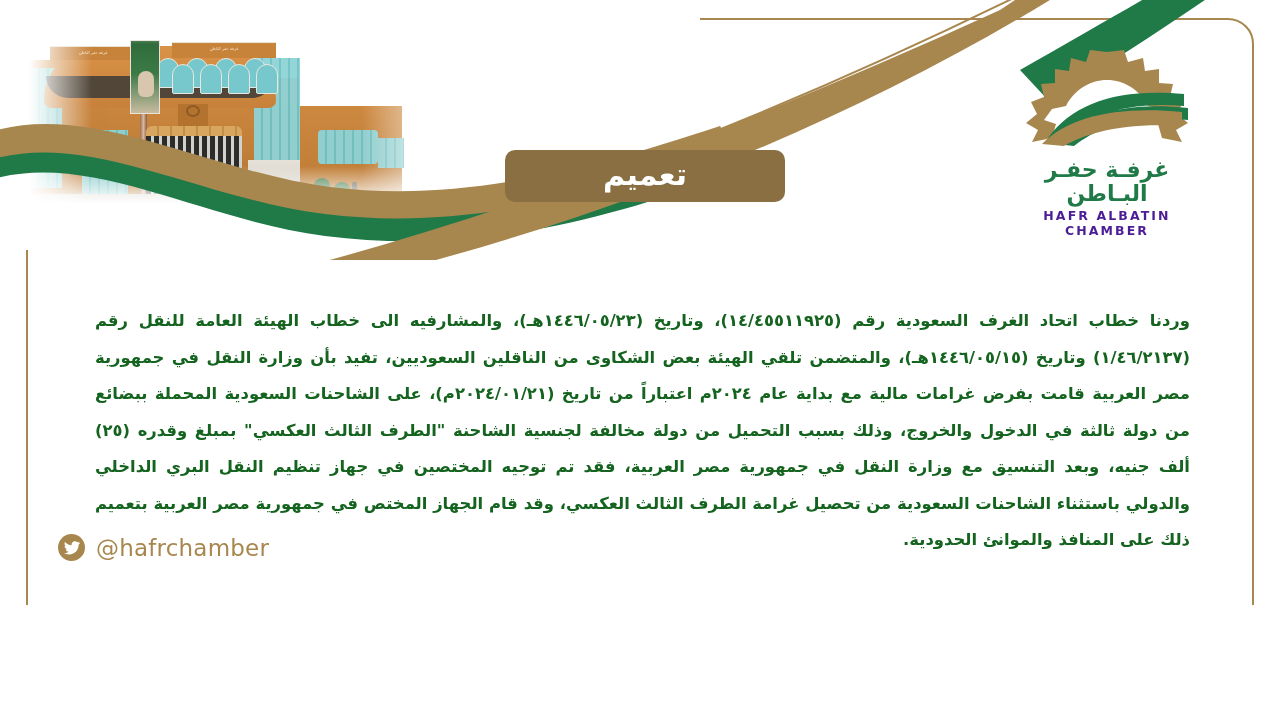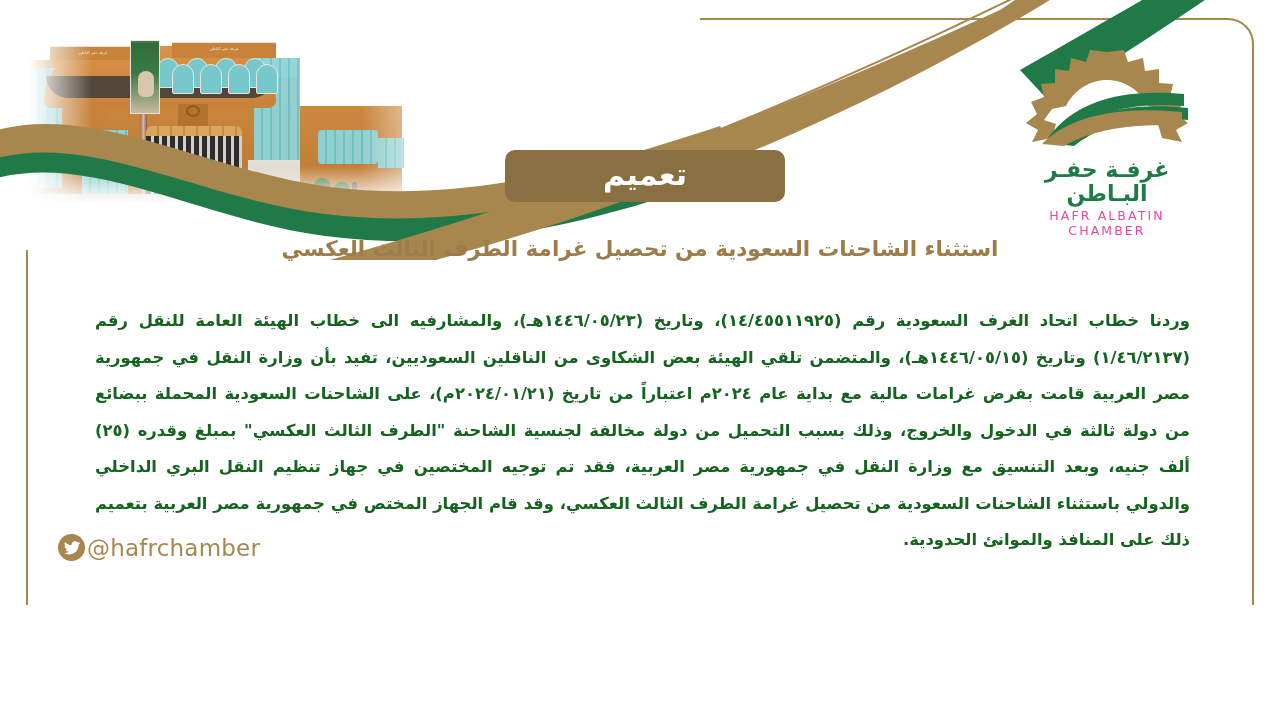--- a/index.html
+++ b/index.html
@@ -253,23 +253,23 @@
   .logo-mark { width: 190px; height: 100px; display:block; }
   .logo-ar {
     color: #1f7a48;
     font-size: 22px;
     font-weight: 700;
     letter-spacing: 1px;
     line-height: 1.1;
     margin-top: 12px;
   }
   .logo-en {
-    color: #ec4899;
+    color: #4c1d95;
     font-size: 12.5px;
-    font-weight: 400;
+    font-weight: 700;
     letter-spacing: 2.1px;
     direction: ltr;
     margin-top: 2px;
   }
 
   
   .heading {
     position: absolute;
     left: 0; right: 0;
     top: 236px;
@@ -296,21 +296,21 @@
     z-index: 9;
   }
 
   
   .handle {
     position: absolute;
     left: 58px;
     bottom: 44px;
     display: flex;
     align-items: center;
-    gap: 2px;
+    gap: 11px;
     direction: ltr;
     z-index: 9;
   }
   .tw-icon {
     width: 27px; height: 27px;
     border-radius: 50%;
     background: #a8874f;
     display: flex; align-items: center; justify-content: center;
   }
   .handle-text {
@@ -424,21 +424,20 @@
 
       <path d="M36 92 C62 56, 108 42, 172 48 L172 60 C112 55, 72 70, 52 98 Z" fill="#1f7a48"></path>
       <path d="M44 98 C70 66, 116 56, 176 62 L176 74 C120 69, 84 82, 62 100 Z" fill="#1f7a48"></path>
 
       <path d="M30 98 C58 70, 106 60, 170 66 L170 80 C110 76, 72 88, 52 100 Z" fill="#a8874f"></path>
     </svg>
     <div class="logo-ar">غرفـة حفـر البـاطن</div>
     <div class="logo-en">HAFR ALBATIN CHAMBER</div>
   </div>
 
-  <div class="heading">استثناء الشاحنات السعودية من تحصيل غرامة الطرف الثالث العكسي</div>
 
   <div class="body-text">وردنا خطاب اتحاد الغرف السعودية رقم (١٤/٤٥٥١١٩٢٥)، وتاريخ (١٤٤٦/٠٥/٢٣هـ)، والمشارفيه الى خطاب الهيئة العامة للنقل رقم (١/٤٦/٢١٣٧) وتاريخ (١٤٤٦/٠٥/١٥هـ)، والمتضمن تلقي الهيئة بعض الشكاوى من الناقلين السعوديين، تفيد بأن وزارة النقل في جمهورية مصر العربية قامت بفرض غرامات مالية مع بداية عام ٢٠٢٤م اعتباراً من تاريخ (٢٠٢٤/٠١/٢١م)، على الشاحنات السعودية المحملة ببضائع من دولة ثالثة في الدخول والخروج، وذلك بسبب التحميل من دولة مخالفة لجنسية الشاحنة "الطرف الثالث العكسي" بمبلغ وقدره (٢٥) ألف جنيه، وبعد التنسيق مع وزارة النقل في جمهورية مصر العربية، فقد تم توجيه المختصين في جهاز تنظيم النقل البري الداخلي والدولي باستثناء الشاحنات السعودية من تحصيل غرامة الطرف الثالث العكسي، وقد قام الجهاز المختص في جمهورية مصر العربية بتعميم ذلك على المنافذ والموانئ الحدودية.</div>
 
   <div class="handle">
     <span class="tw-icon">
       <svg width="17" height="14" viewBox="0 0 24 20">
         <path d="M24 2.6c-.9.4-1.8.7-2.8.8 1-.6 1.8-1.6 2.2-2.7-.9.6-2 1-3.1 1.2C19.4 1 18.2.4 16.8.4c-2.6 0-4.7 2.1-4.7 4.7 0 .4 0 .7.1 1.1C8.3 6 4.9 4.2 2.7 1.5c-.4.7-.6 1.5-.6 2.4 0 1.6.8 3.1 2.1 3.9-.8 0-1.5-.2-2.1-.6v.1c0 2.3 1.6 4.2 3.8 4.6-.4.1-.8.2-1.2.2-.3 0-.6 0-.9-.1.6 1.9 2.3 3.2 4.4 3.3-1.6 1.3-3.6 2-5.8 2-.4 0-.8 0-1.1-.1 2.1 1.3 4.6 2.1 7.3 2.1 8.7 0 13.5-7.2 13.5-13.5v-.6c.9-.7 1.7-1.5 2.3-2.5z" fill="#ffffff"></path>
       </svg>
     </span>
     <span class="handle-text">@hafrchamber</span>

